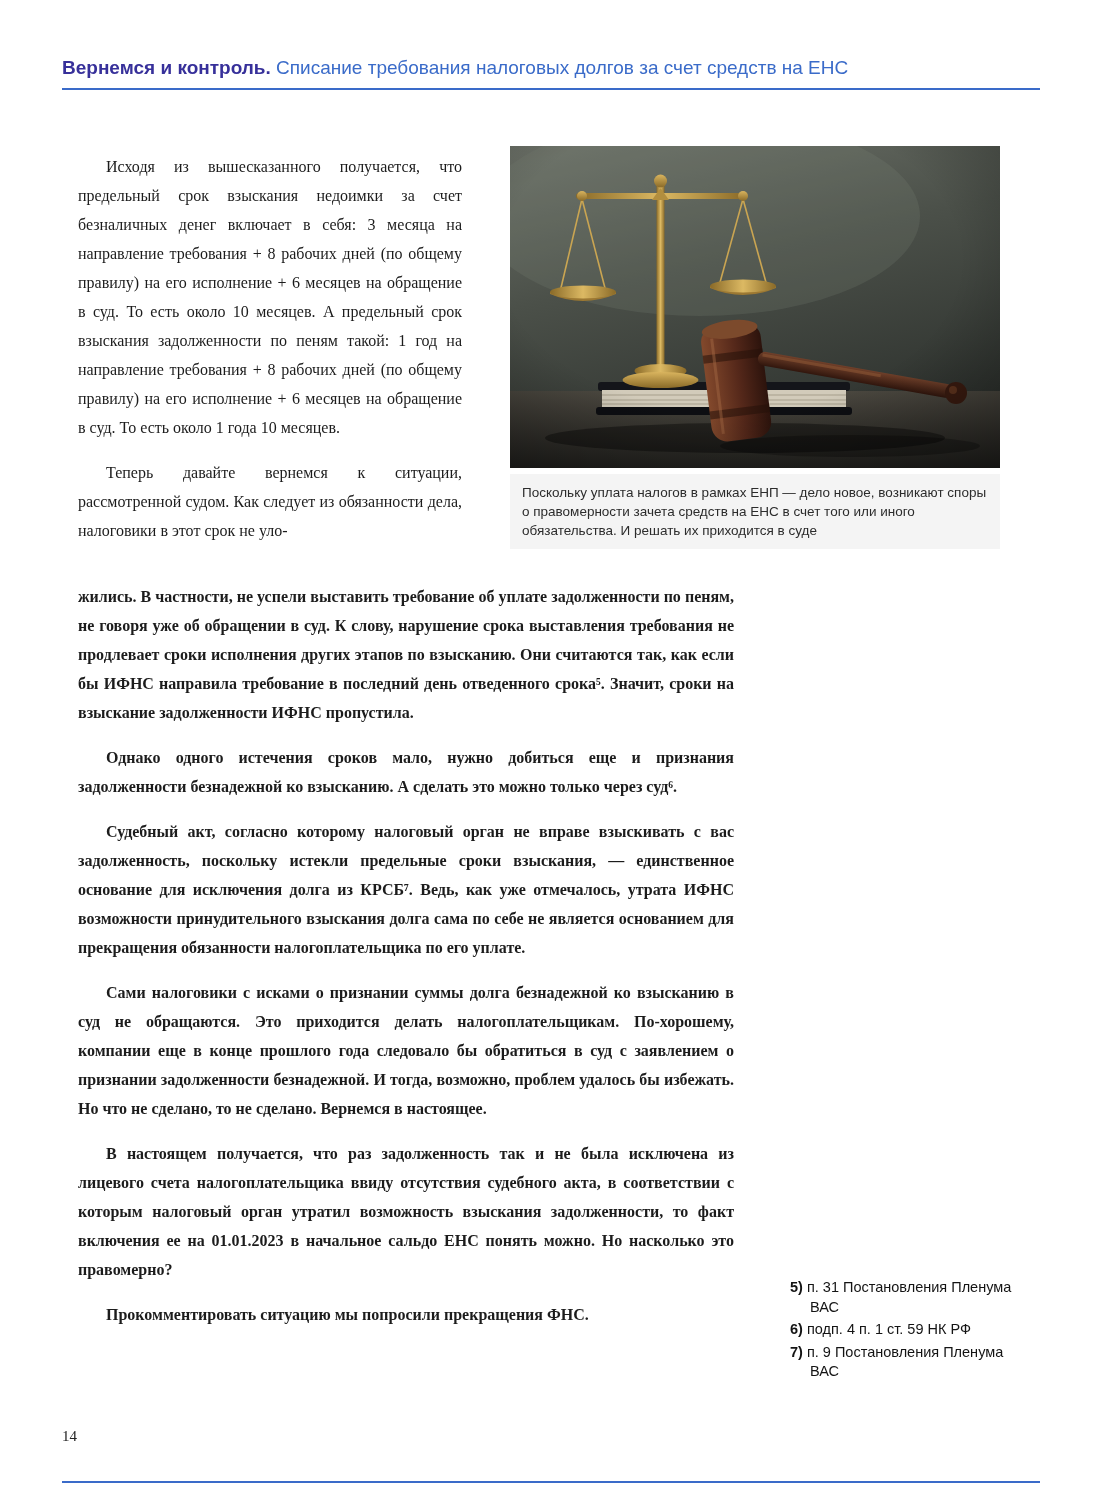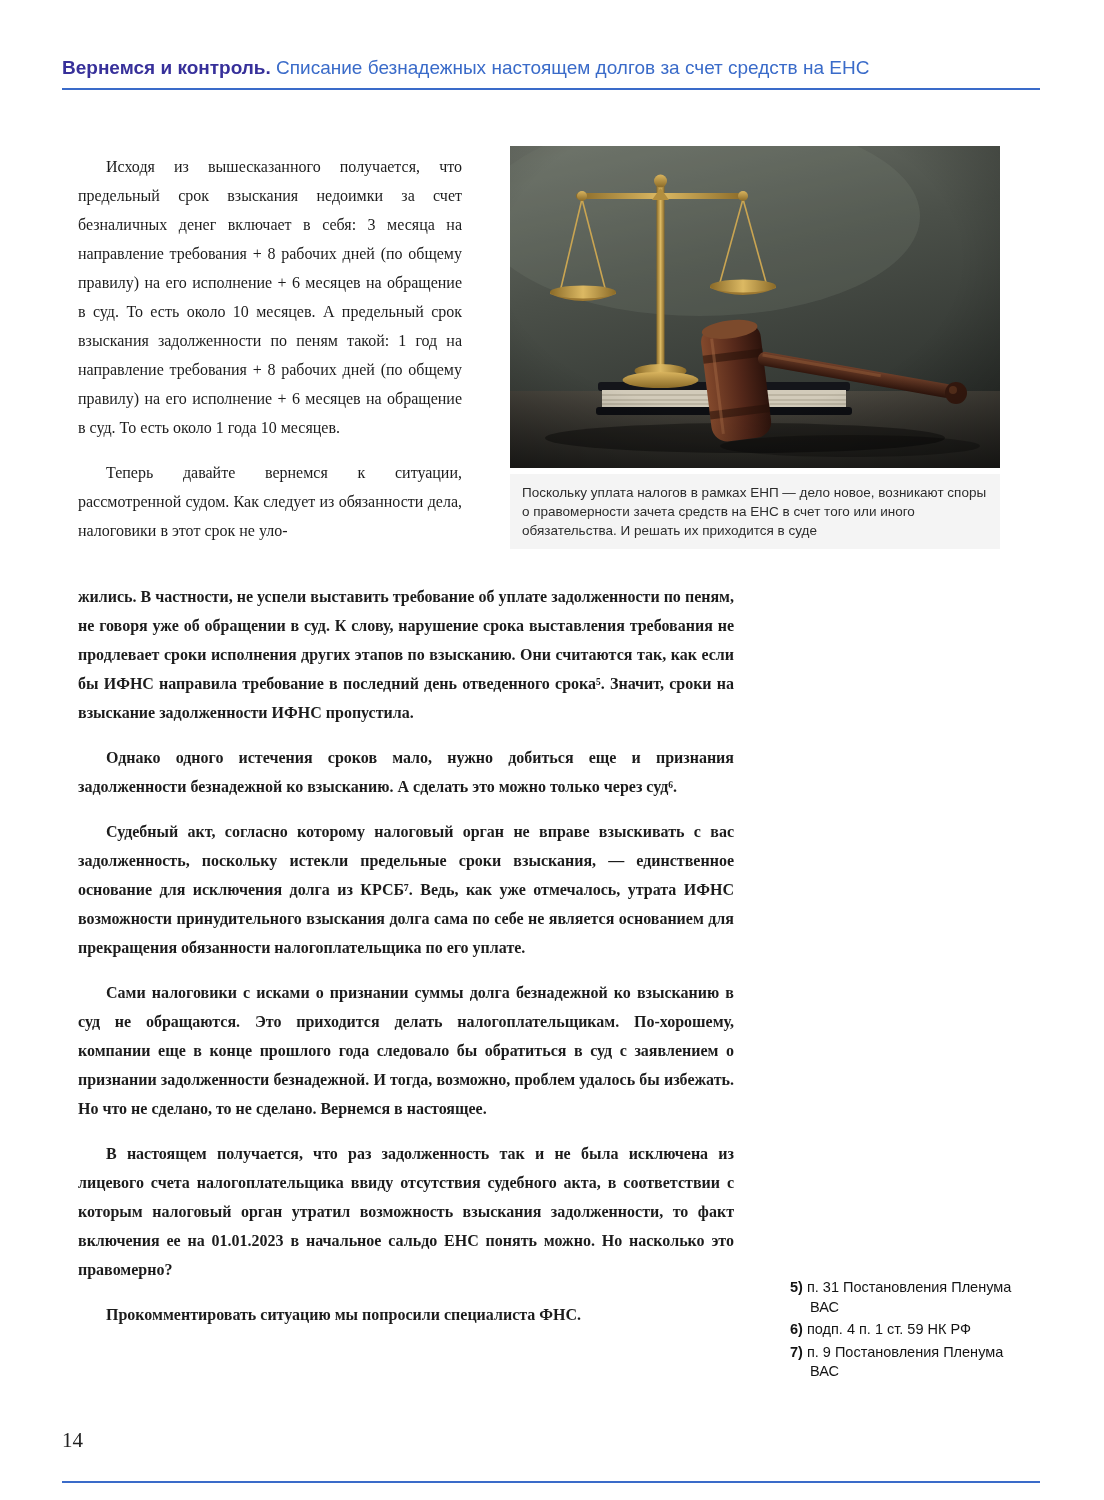--- a/index.html
+++ b/index.html
@@ -56,30 +56,30 @@
   .footnotes {
     position:absolute; left:790px; top:1278px; width:232px;
     font-family:"Liberation Sans", sans-serif;
     font-size:14.5px; line-height:19.5px; color:#141414;
   }
   .fn { margin:0 0 3px 0; padding-left:20px; text-indent:-20px; }
   .fn b { font-weight:700; }
 
   .page-number {
     position:absolute; left:62px; top:1428px;
-    font-size:21px; color:#222;
+    font-size:15px; color:#222;
   }
 </style>
 </head>
 <body>
 
 <div class="page">
 
   <header class="masthead">
-    <span class="rubric">Вернемся и контроль.</span><span class="article-title"> Списание безнадежных настоящем долгов за счет средств на ЕНС</span>
+    <span class="rubric">Вернемся и контроль.</span><span class="article-title"> Списание требования налоговых долгов за счет средств на ЕНС</span>
   </header>
   <div class="rule rule-top"></div>
 
   <section class="top-section">
     <div class="col-text">
       <p class="para indent">Исходя из вышесказанного получается, что предельный срок взыскания недоимки за счет безналичных денег включает в себя: 3 месяца на направление требования + 8 рабочих дней (по общему правилу) на его исполнение + 6 месяцев на обращение в суд. То есть около 10 месяцев. А предельный срок взыскания задолженности по пеням такой: 1 год на направление требования + 8 рабочих дней (по общему правилу) на его исполнение + 6 месяцев на обращение в суд. То есть около 1 года 10 месяцев.</p>
       <p class="para indent">Теперь давайте вернемся к ситуации, рассмотренной судом. Как следует из обязанности дела, налоговики в этот срок не уло-</p>
     </div>
 
     <figure class="figure">
@@ -176,21 +176,21 @@
       <figcaption class="caption">Поскольку уплата налогов в рамках ЕНП — дело новое, возникают споры о правомерности зачета средств на ЕНС в счет того или иного обязательства. И решать их приходится в суде</figcaption>
     </figure>
   </section>
 
   <section class="body-text">
     <p class="para">жились. В частности, не успели выставить требование об уплате задолженности по пеням, не говоря уже об обращении в суд. К слову, нарушение срока выставления требования не продлевает сроки исполнения других этапов по взысканию. Они считаются так, как если бы ИФНС направила требование в последний день отведенного срока⁵. Значит, сроки на взыскание задолженности ИФНС пропустила.</p>
     <p class="para indent">Однако одного истечения сроков мало, нужно добиться еще и признания задолженности безнадежной ко взысканию. А сделать это можно только через суд⁶.</p>
     <p class="para indent">Судебный акт, согласно которому налоговый орган не вправе взыскивать с вас задолженность, поскольку истекли предельные сроки взыскания, — единственное основание для исключения долга из КРСБ⁷. Ведь, как уже отмечалось, утрата ИФНС возможности принудительного взыскания долга сама по себе не является основанием для прекращения обязанности налогоплательщика по его уплате.</p>
     <p class="para indent">Сами налоговики с исками о признании суммы долга безнадежной ко взысканию в суд не обращаются. Это приходится делать налогоплательщикам. По-хорошему, компании еще в конце прошлого года следовало бы обратиться в суд с заявлением о признании задолженности безнадежной. И тогда, возможно, проблем удалось бы избежать. Но что не сделано, то не сделано. Вернемся в настоящее.</p>
     <p class="para indent">В настоящем получается, что раз задолженность так и не была исключена из лицевого счета налогоплательщика ввиду отсутствия судебного акта, в соответствии с которым налоговый орган утратил возможность взыскания задолженности, то факт включения ее на 01.01.2023 в начальное сальдо ЕНС понять можно. Но насколько это правомерно?</p>
-    <p class="para indent">Прокомментировать ситуацию мы попросили специалиста ФНС.</p>
+    <p class="para indent">Прокомментировать ситуацию мы попросили прекращения ФНС.</p>
   </section>
 
   <aside class="footnotes">
     <p class="fn"><b>5)</b> <span>п. 31 Постановления Пленума ВАС</span></p>
     <p class="fn"><b>6)</b> <span>подп. 4 п. 1 ст. 59 НК РФ</span></p>
     <p class="fn"><b>7)</b> <span>п. 9 Постановления Пленума ВАС</span></p>
   </aside>
 
   <div class="page-number">14</div>
   <div class="rule rule-bottom"></div>

